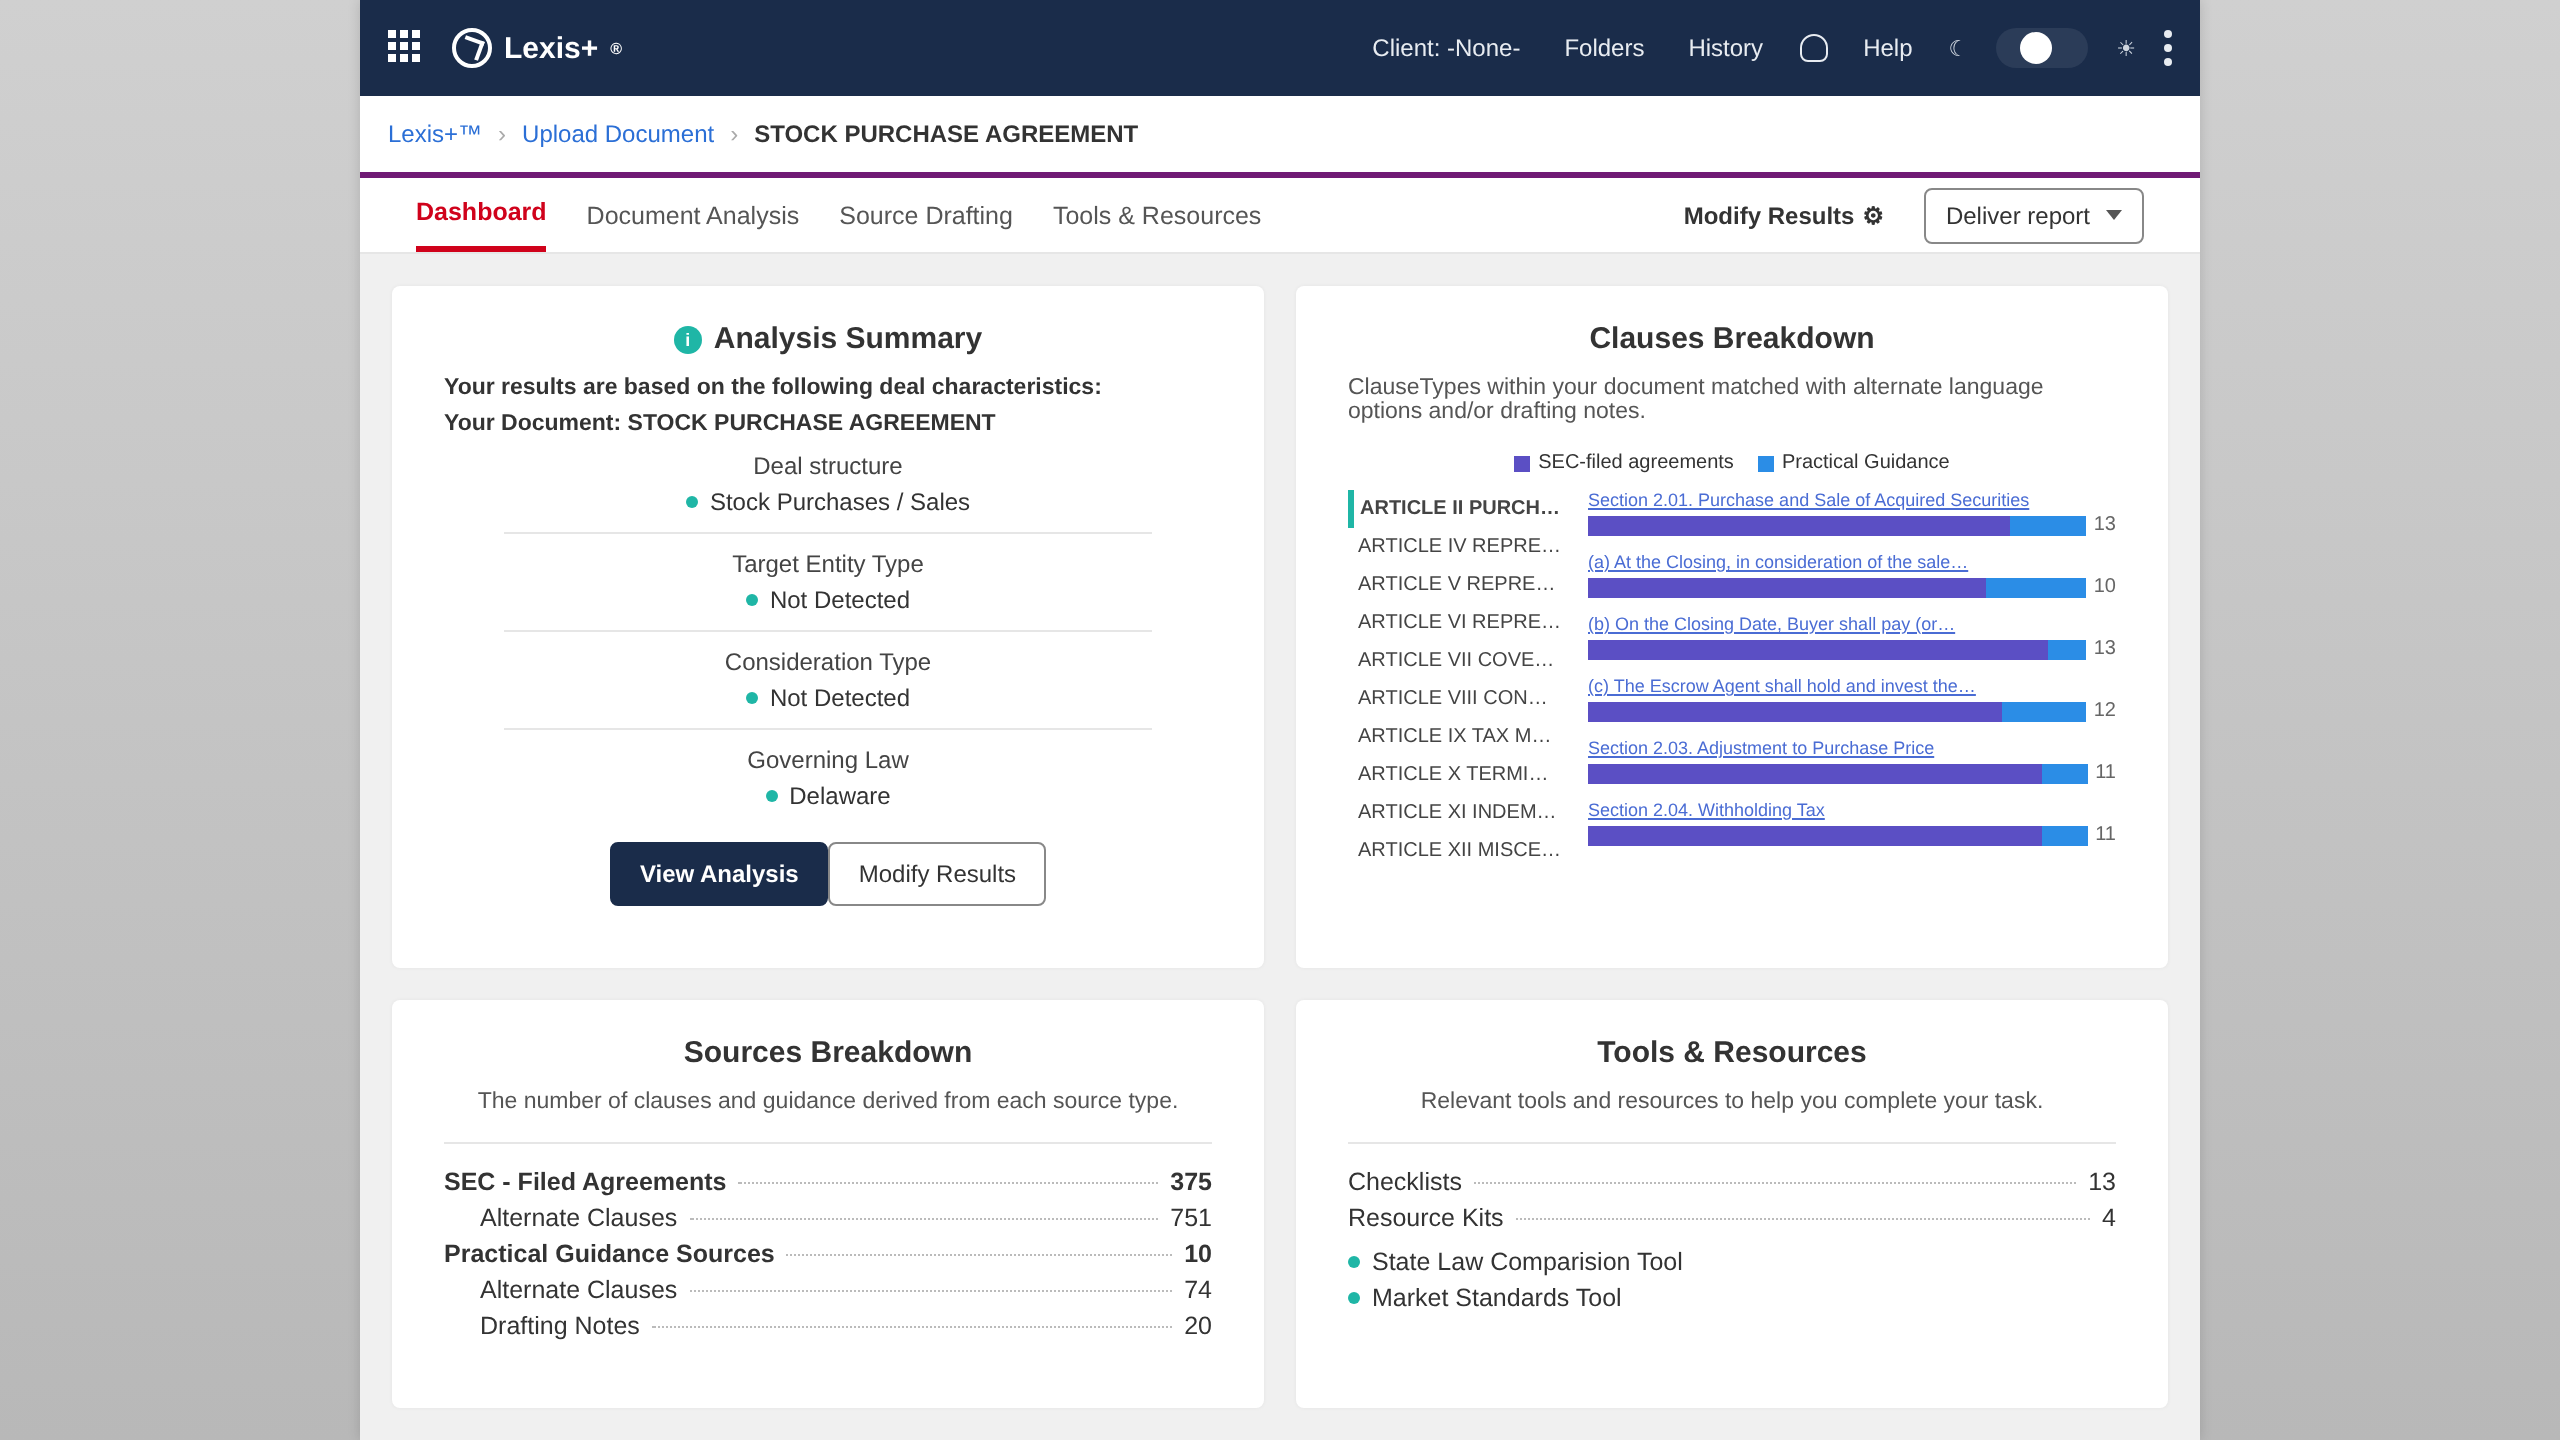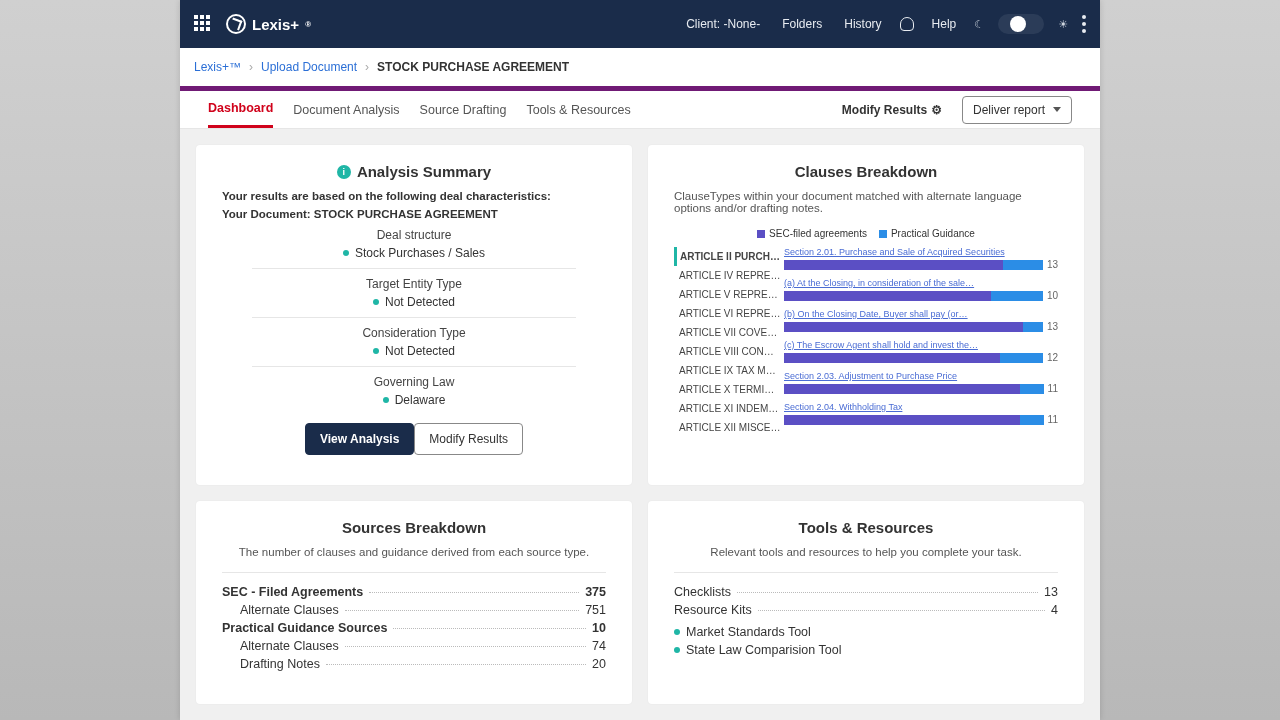--- a/index.html
+++ b/index.html
@@ -16,21 +16,21 @@
   .topbar .spacer{flex:1;}
   .top-link{font-size:12px;color:#e8ecf1;cursor:pointer;padding:4px;}
   .bell{width:14px;height:14px;border:1.5px solid #e8ecf1;border-radius:50% 50% 4px 4px;position:relative;}
   .toggle{width:46px;height:20px;border-radius:10px;background:#2b3c58;display:flex;align-items:center;padding:2px;position:relative;}
   .toggle .knob{width:16px;height:16px;border-radius:50%;background:#fff;margin-left:10px;}
   .moon,.sun{font-size:11px;color:#cfd6df;}
   .kebab{display:flex;flex-direction:column;gap:3px;}
   .kebab span{width:4px;height:4px;border-radius:50%;background:#e8ecf1;}
 
   
-  .crumbs{display:flex;align-items:center;gap:8px;padding:12px 14px;font-size:12px;border-bottom:5px solid #701a75;}
+  .crumbs{display:flex;align-items:center;gap:8px;padding:12px 14px;font-size:12px;border-bottom:3px solid #701a75;}
   .crumbs a{color:#2b6fd6;cursor:pointer;}
   .crumbs .sep{color:#aaa;}
   .crumbs .current{font-weight:700;color:#333;}
 
   
   .tabrow{display:flex;align-items:center;padding:0 28px;border-bottom:1px solid #e6e6e6;gap:20px;}
   .tab{padding:10px 0;font-size:12.5px;color:#555;cursor:pointer;}
   .tab.active{color:#d0021b;border-bottom:3px solid #d0021b;font-weight:600;}
   .tabrow .spacer{flex:1;}
   .modify{font-size:12px;font-weight:600;cursor:pointer;display:flex;align-items:center;gap:4px;}
@@ -49,21 +49,21 @@
   .as .char{font-size:12px;text-align:center;color:#444;margin:8px 0 4px;}
   .as .val{font-size:12px;text-align:center;margin-bottom:8px;display:flex;align-items:center;justify-content:center;gap:6px;}
   .pill-dot{width:6px;height:6px;border-radius:50%;background:#1fb6a6;}
   .as hr{border:none;border-top:1px solid #e6e6e6;margin:4px 30px;}
   .btnrow{display:flex;justify-content:center;margin-top:16px;}
   .btn{padding:8px 14px;border-radius:4px;font-size:12px;cursor:pointer;}
   .btn.primary{background:#1a2c4a;color:#fff;border:1px solid #1a2c4a;font-weight:600;}
   .btn.secondary{background:#fff;color:#333;border:1px solid #888;}
 
   
-  .cb-body{display:flex;margin-top:8px;}
+  .cb-body{display:flex;gap:10px;margin-top:8px;}
   .article-list{width:110px;font-size:10px;}
   .article-item{padding:4px 3px;white-space:nowrap;overflow:hidden;text-overflow:ellipsis;cursor:pointer;color:#444;border-left:2px solid transparent;}
   .article-item.active{border-left:3px solid #1fb6a6;font-weight:700;}
   .chart-area{flex:1;position:relative;}
   .legend{display:flex;gap:12px;justify-content:center;font-size:10px;margin-bottom:8px;}
   .legend .it{display:flex;align-items:center;gap:4px;}
   .sq{width:8px;height:8px;}
   .barrow{margin-bottom:8px;font-size:9px;}
   .barrow .lbl{color:#4a6cd4;text-decoration:underline;white-space:nowrap;overflow:hidden;text-overflow:ellipsis;margin-bottom:2px;}
   .barwrap{display:flex;align-items:center;gap:4px;}
@@ -327,23 +327,23 @@
           </div>
           <div class="rowline">
             <span class="rl-label">Resource Kits</span>
             <span class="dots"></span>
             <span class="rl-val">4</span>
           </div>
         </div>
       <div id="tools-links" style="margin-top:8px;">
           <div class="tool-link">
             <span class="pill-dot"></span>
+            <span>State Law Comparision Tool</span>
+          </div>
+          <div class="tool-link">
+            <span class="pill-dot"></span>
             <span>Market Standards Tool</span>
-          </div>
-          <div class="tool-link">
-            <span class="pill-dot"></span>
-            <span>State Law Comparision Tool</span>
           </div>
         </div>
     </div>
 
   </div>
 </div>
 
 </body></html>

